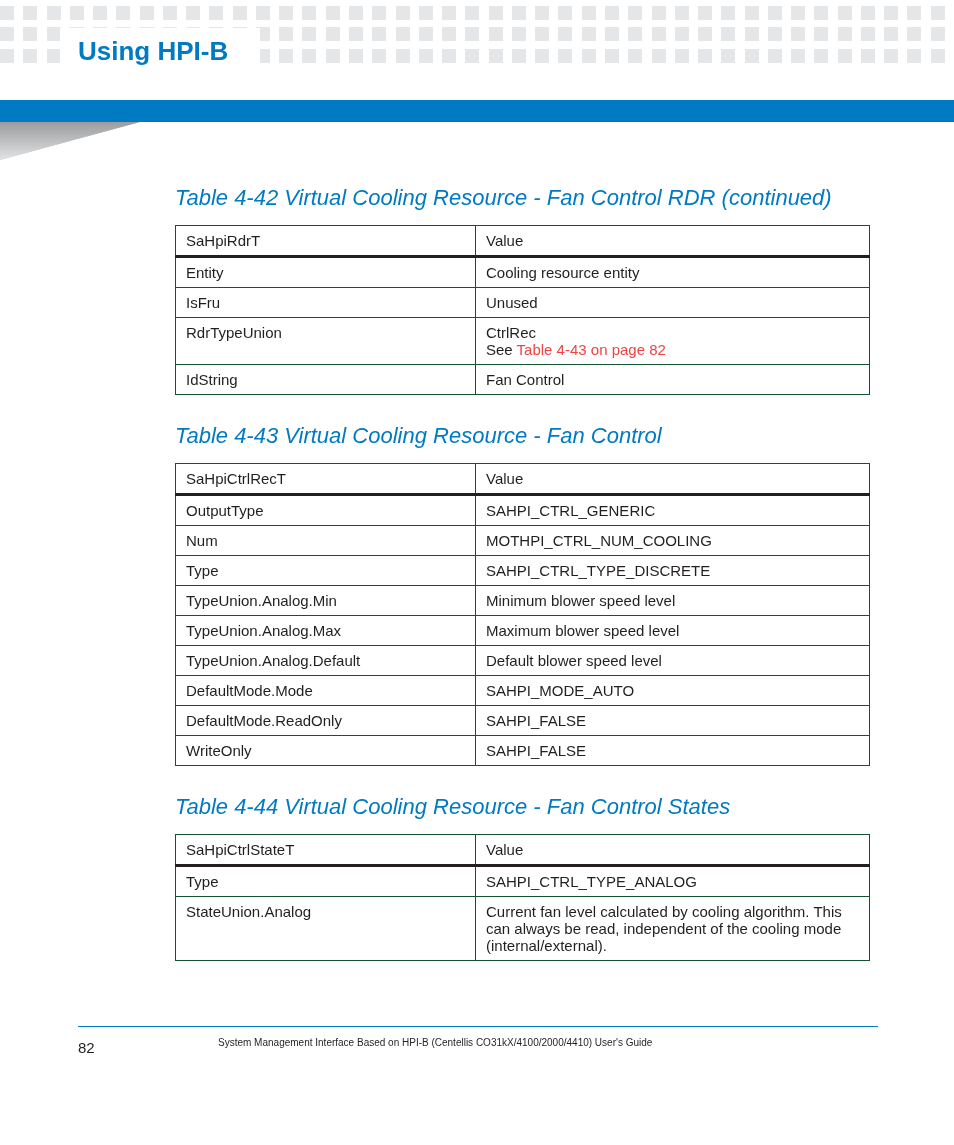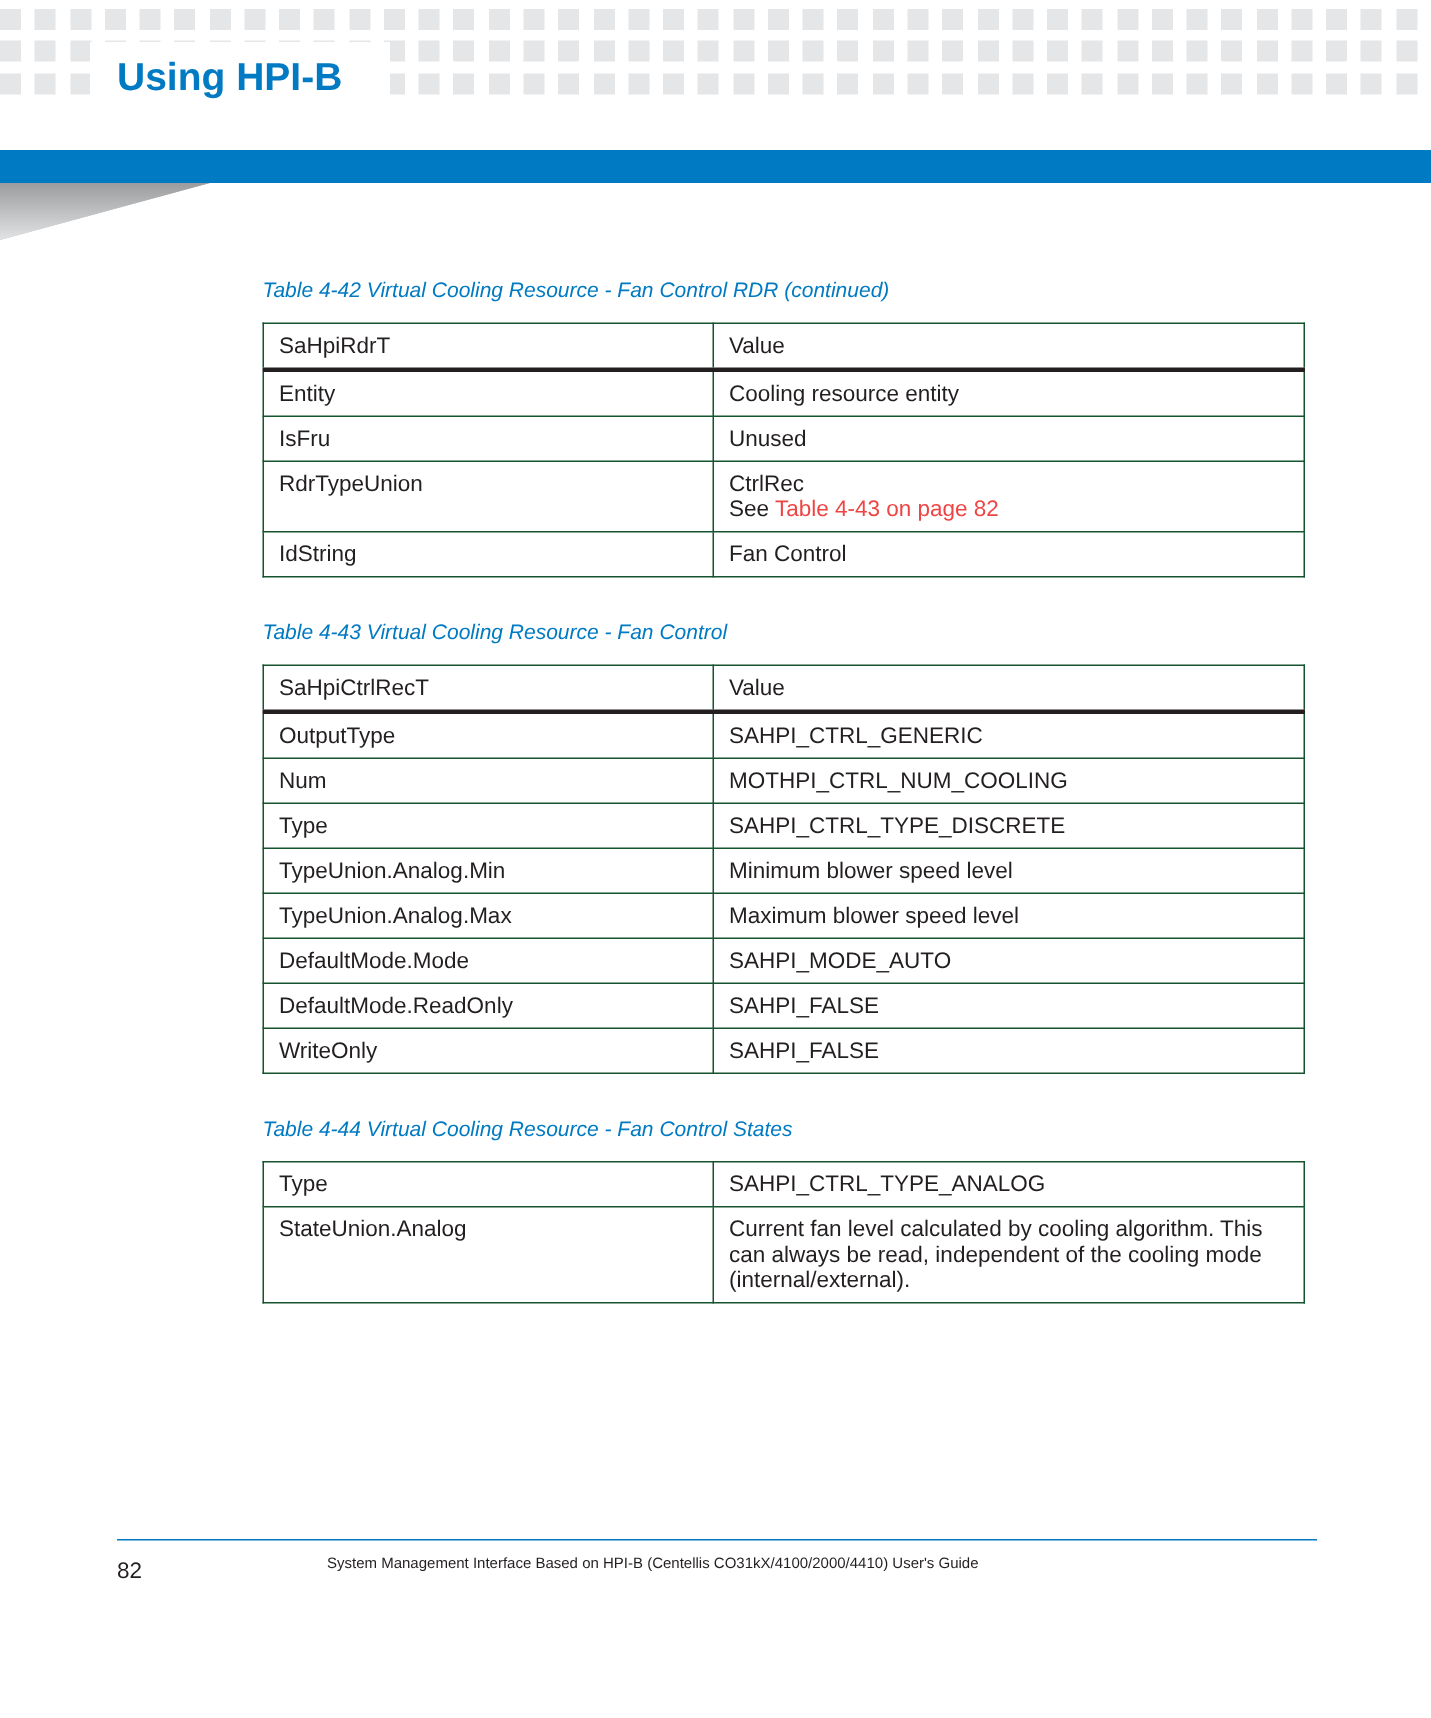--- a/index.html
+++ b/index.html
@@ -12,21 +12,21 @@
 
   .page-title { position: absolute; left: 78px; top: 36px; font-size: 26px; font-weight: 700; color: #007ac2; z-index: 2; }
   .title-backdrop { position: absolute; left: 60px; top: 28px; width: 200px; height: 44px; background: #fff; z-index: 1; }
 
   .blue-bar { position: absolute; top: 100px; left: 0; width: 954px; height: 22px; background: #007ac2; } 
   .gray-wedge { position:absolute; top:122px; left:0; width:140px; height:38px; overflow:hidden; }
   .gray-wedge svg { display:block; }
 
   .content { position: absolute; top: 175px; left: 175px; width: 700px; }
 
-  .caption { color: #007ac2; font-style: italic; font-size: 14px; margin-bottom: 14px; margin-top: 28px; }
+  .caption { color: #007ac2; font-style: italic; font-size: 22px; margin-bottom: 14px; margin-top: 28px; }
   .caption:first-child { margin-top: 10px; }
 
   table.data { width: 695px; border-collapse: collapse; font-size: 15px; }
   table.data th, table.data td { border: 1px solid #14532d; text-align: left; padding: 6px 10px; vertical-align: top; font-weight: 400; }
   table.data tr:first-child td { font-weight: 400; }
   table.data .hdr-row td { border-bottom: 3px solid #231f20; }
   table.data td:first-child { width: 300px; }
 
   .xref { color: #ef4444; }
 
@@ -234,37 +234,45 @@
           </tr>
       <tr>
             <td>TypeUnion.Analog.Min</td>
             <td>Minimum blower speed level</td>
           </tr>
       <tr>
             <td>TypeUnion.Analog.Max</td>
             <td>Maximum blower speed level</td>
           </tr>
       <tr>
+            <td>TypeUnion.Analog.Default</td>
+            <td>Default blower speed level</td>
+          </tr>
+      <tr>
             <td>DefaultMode.Mode</td>
             <td>SAHPI_MODE_AUTO</td>
           </tr>
       <tr>
             <td>DefaultMode.ReadOnly</td>
             <td>SAHPI_FALSE</td>
           </tr>
       <tr>
             <td>WriteOnly</td>
             <td>SAHPI_FALSE</td>
           </tr>
     </tbody>
       </table>
 
     <div class="caption">Table 4-44 Virtual Cooling Resource - Fan Control States</div>
     <table class="data">
       <tbody>
+          <tr class="hdr-row">
+        <td>SaHpiCtrlStateT</td>
+        <td>Value</td>
+      </tr>
       <tr>
             <td>Type</td>
             <td>SAHPI_CTRL_TYPE_ANALOG</td>
           </tr>
       <tr>
             <td>StateUnion.Analog</td>
             <td>Current fan level calculated by cooling algorithm. This can always be read, independent of the cooling mode (internal/external).</td>
           </tr>
     </tbody>
       </table>

